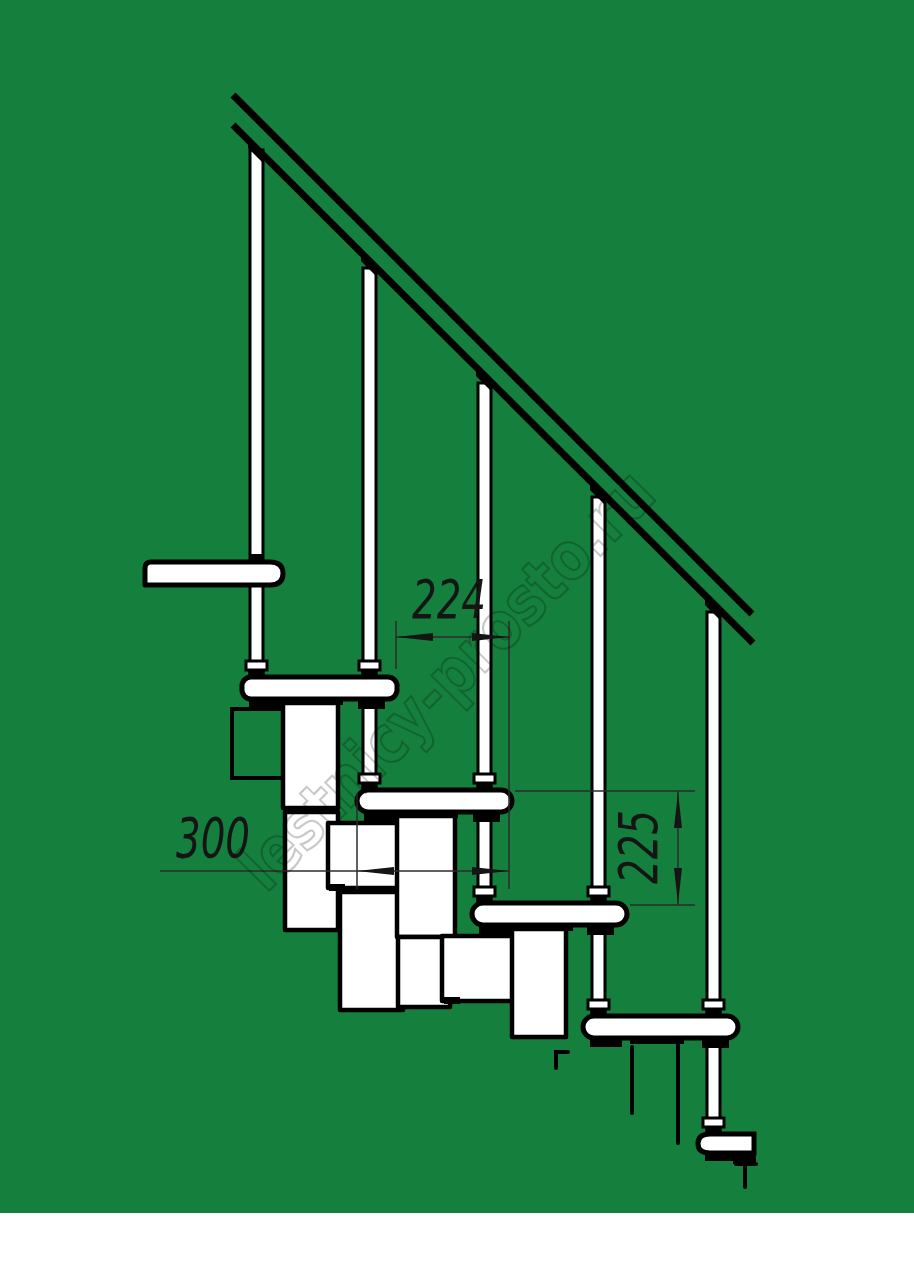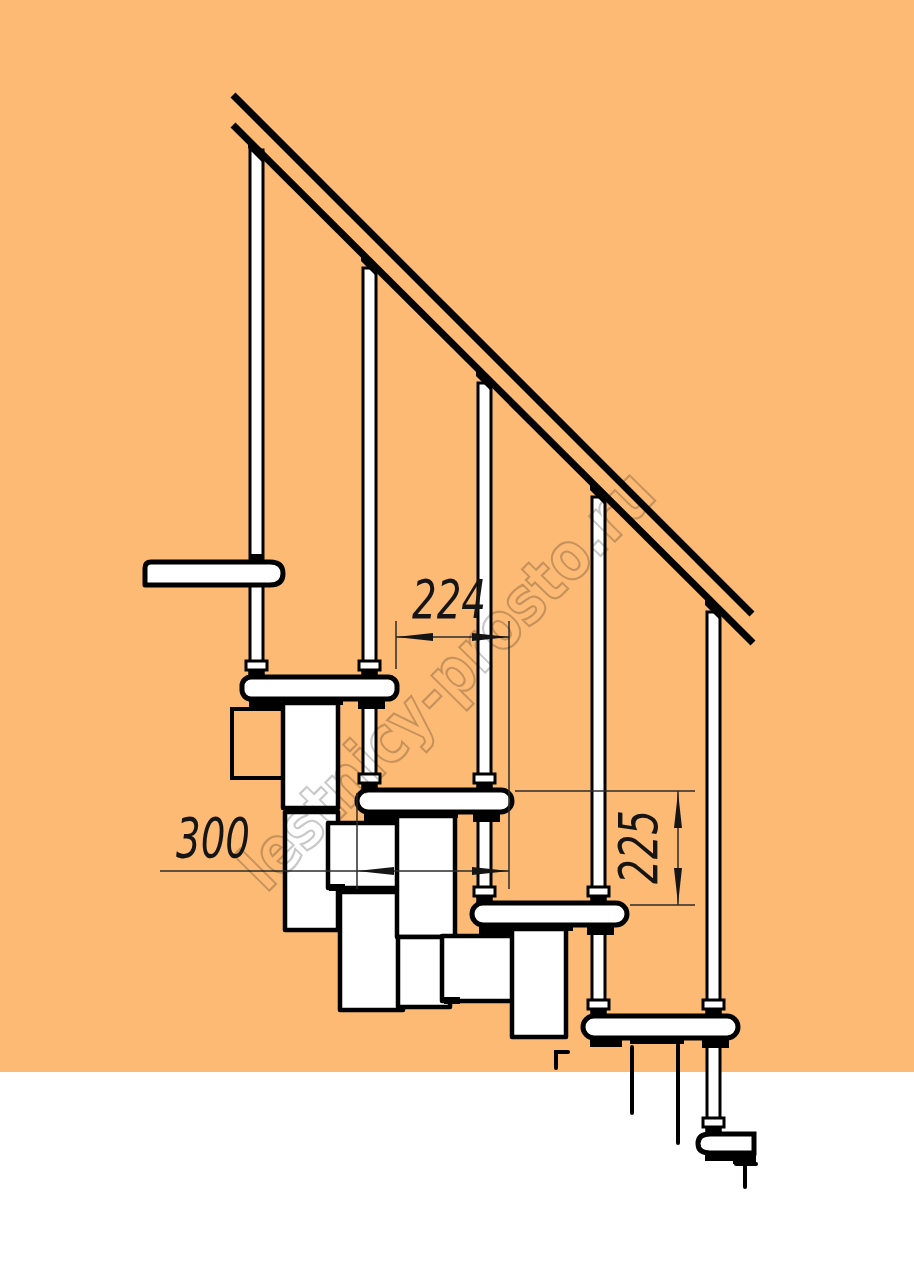--- a/index.html
+++ b/index.html
@@ -1,17 +1,17 @@
 <!DOCTYPE html>
 <html><head>
 <meta charset="utf-8">
 <style>
   html,body{margin:0;padding:0;background:#ffffff;}
   body{width:914px;height:1280px;overflow:hidden;font-family:"DejaVu Sans",sans-serif;}
-  .stage{position:relative;width:914px;height:1072px;background:#fdba74;}
+  .stage{position:relative;width:914px;height:1213px;background:#15803d;}
   svg{display:block}
   .dim-text{font-family:"DejaVu Sans",sans-serif;font-style:italic;fill:#151515;}
   .wm{font-family:"DejaVu Sans",sans-serif;font-weight:bold;}
 </style>
 </head>
 <body>
 
 <div class="stage">
 <svg width="914" height="1280" viewBox="0 0 914 1280">
 

